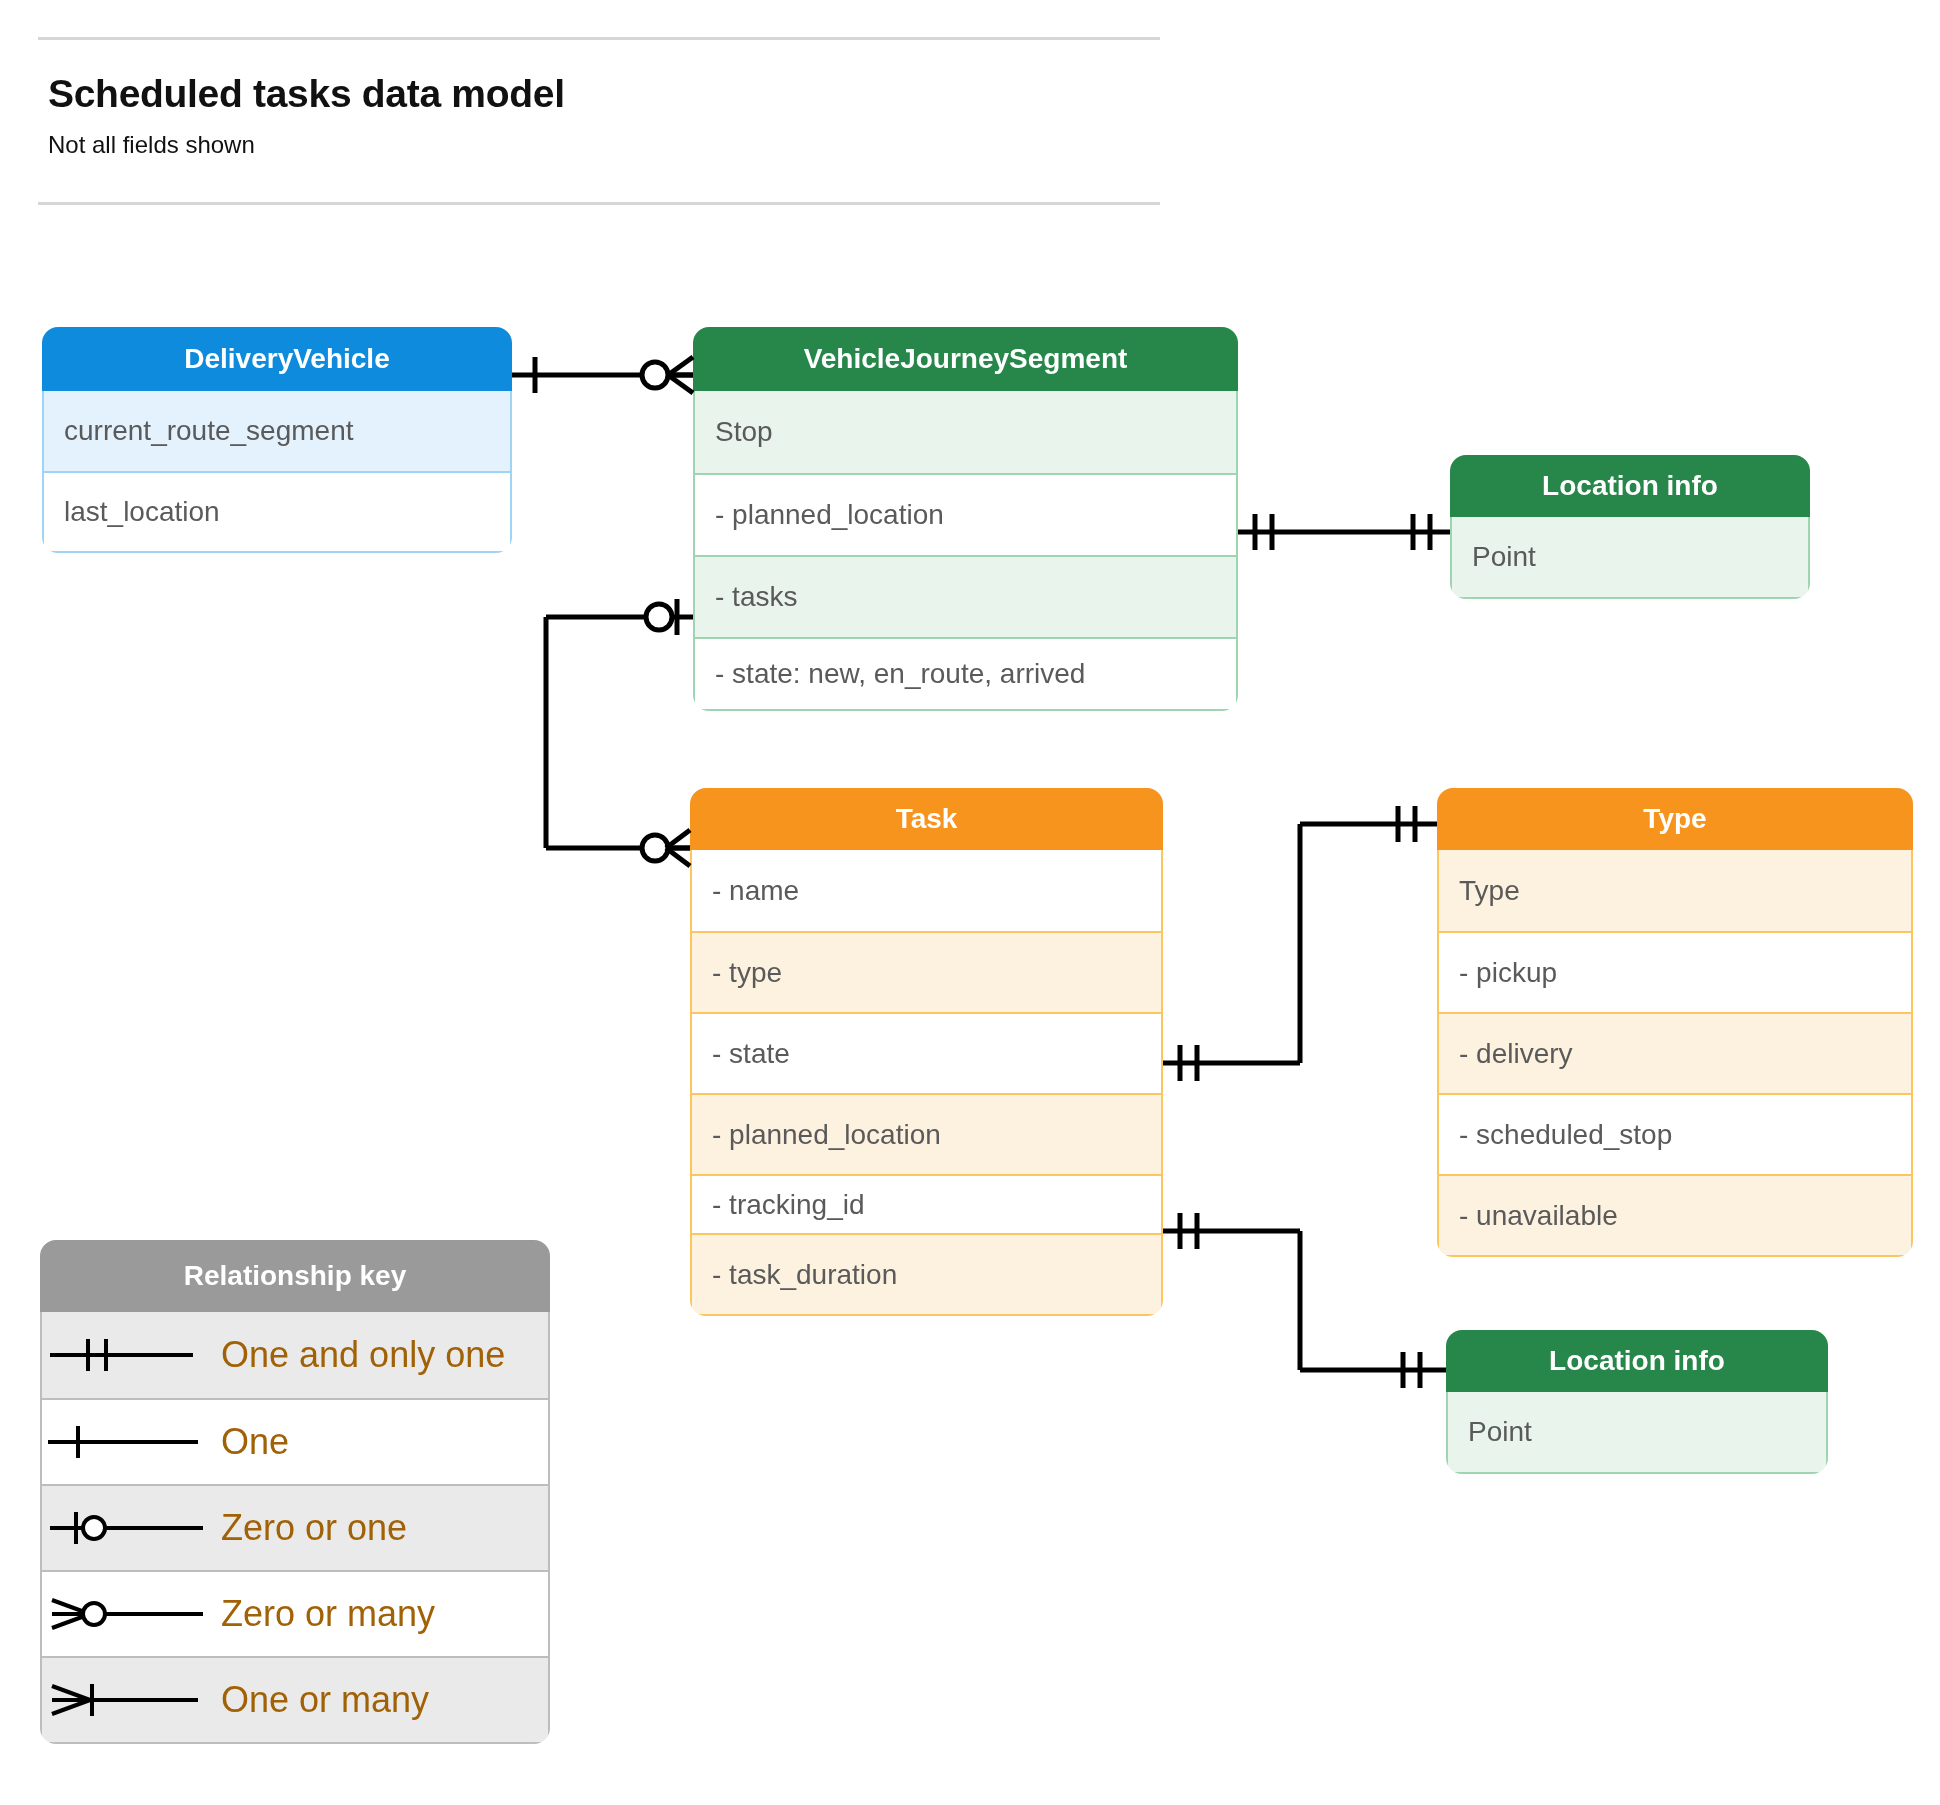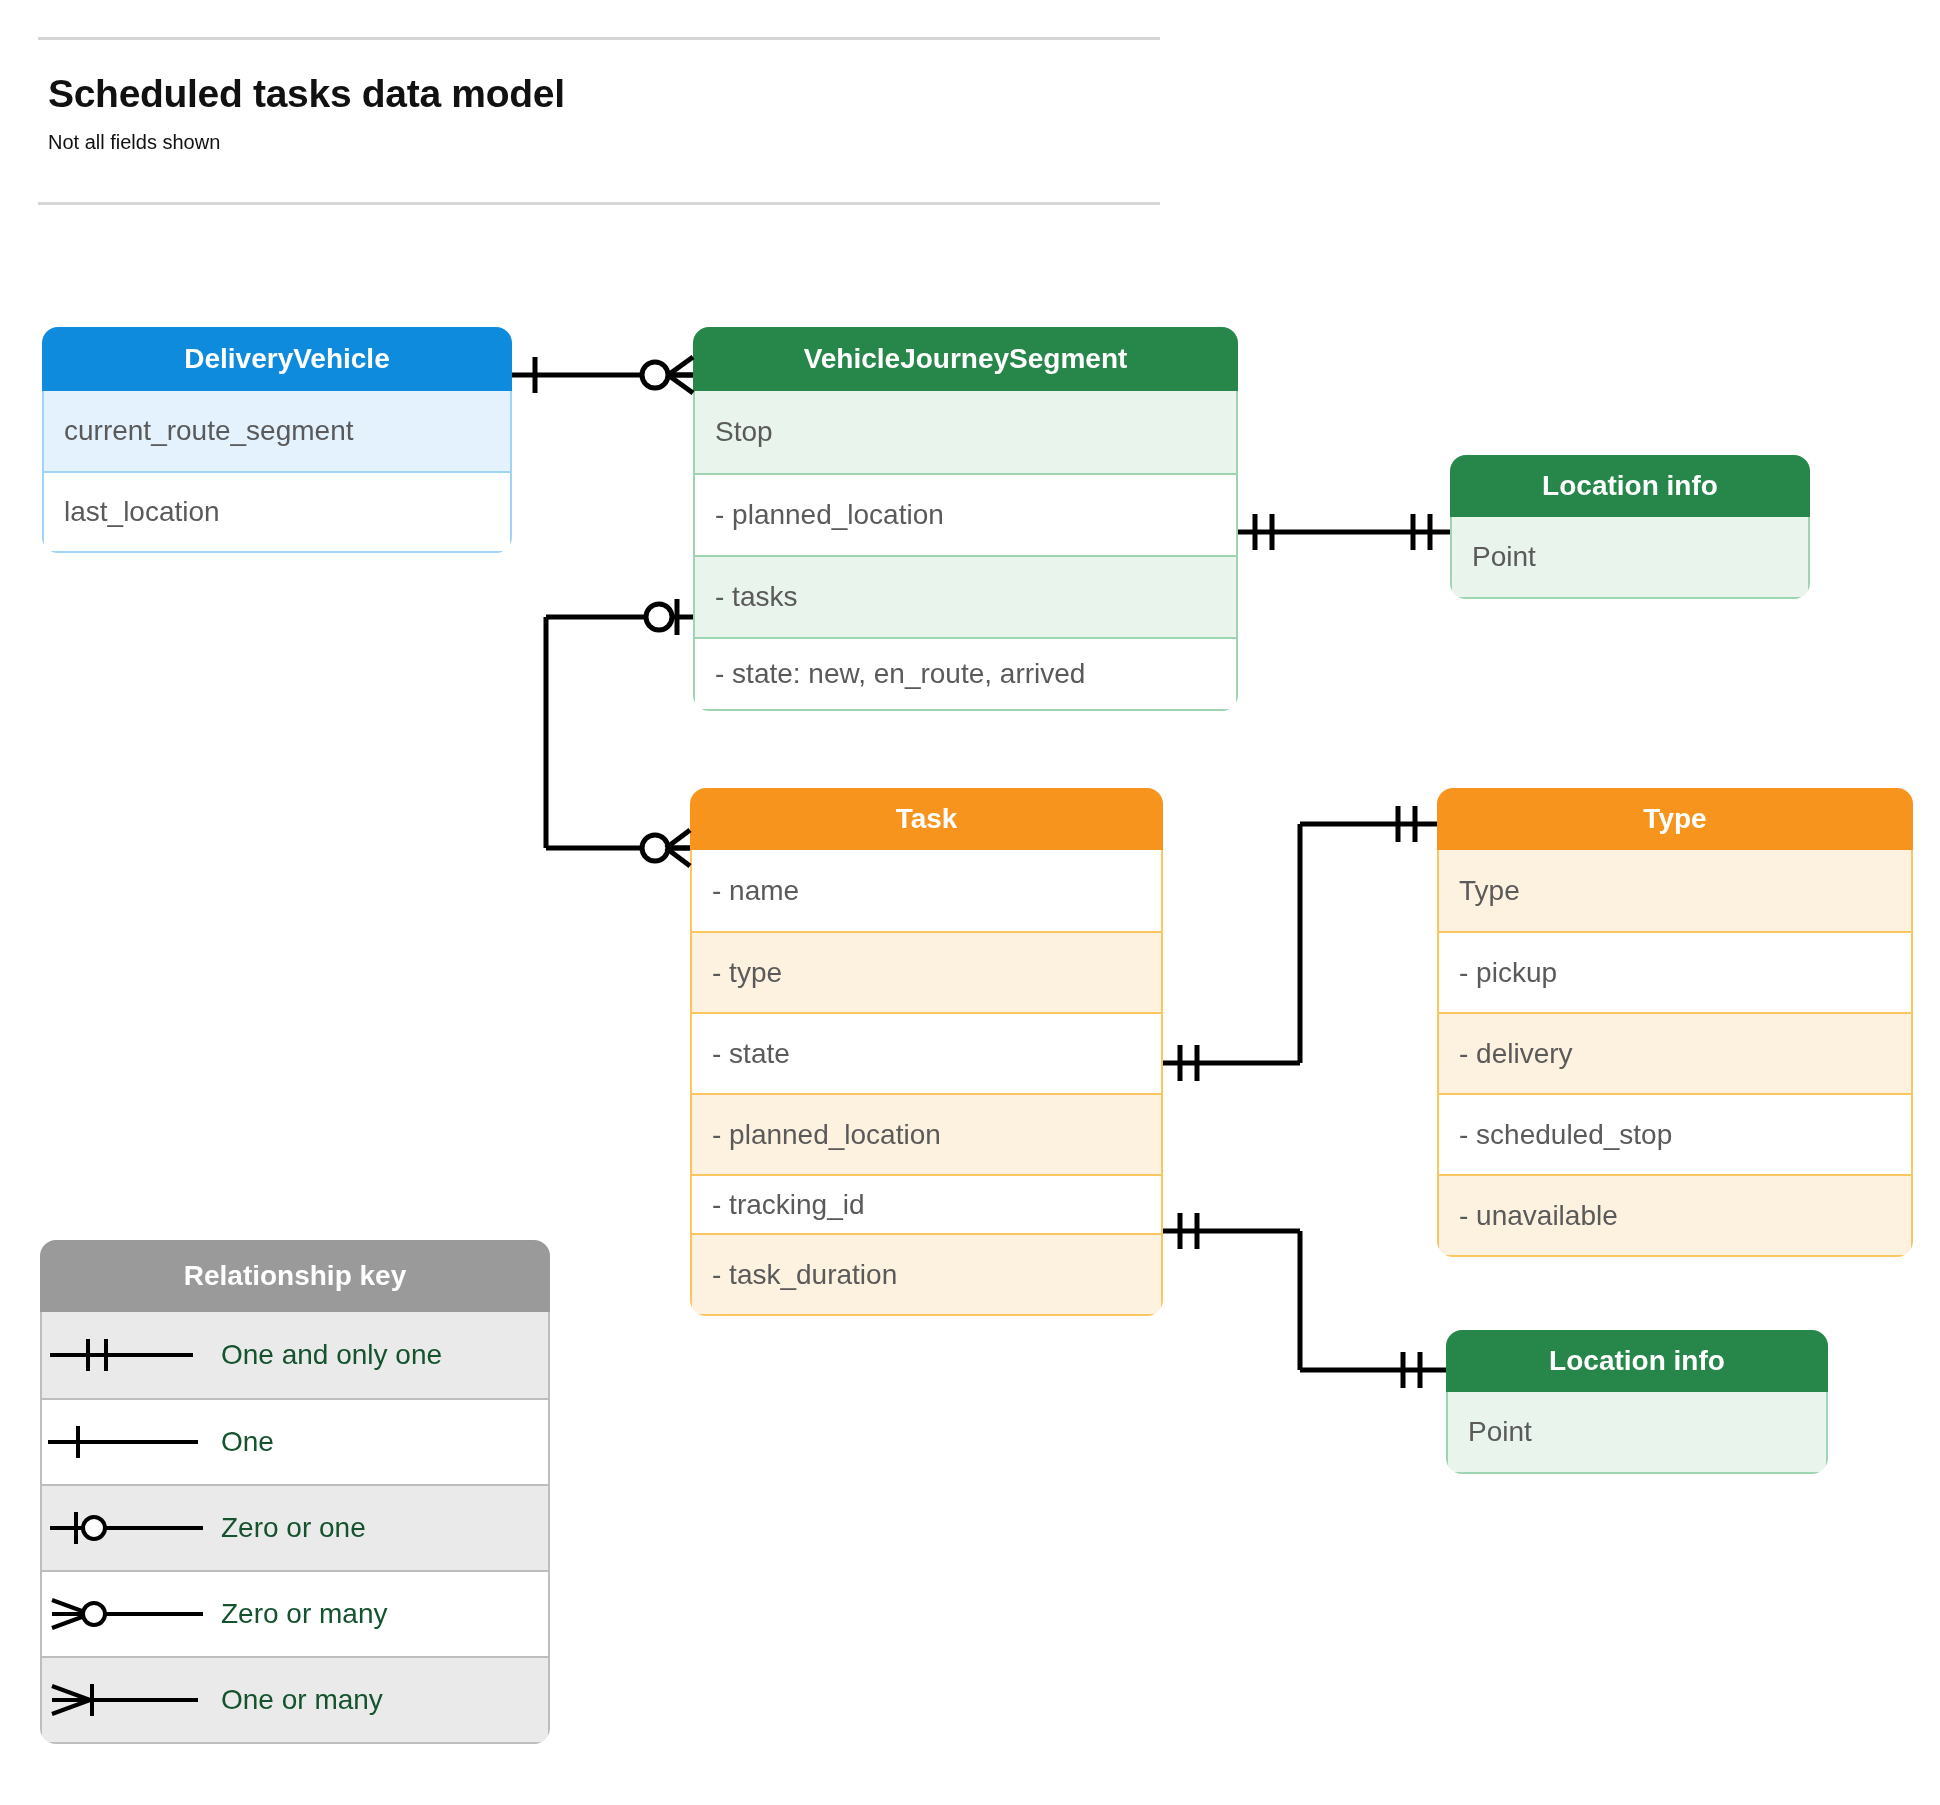--- a/index.html
+++ b/index.html
@@ -35,21 +35,21 @@
     font-weight: bold;
     color: #111111;
     letter-spacing: -0.3px;
     white-space: nowrap;
     text-align: right;
   }
   #page-subtitle {
     position: absolute;
     left: 48px;
     top: 131px;
-    font-size: 20px;
+    font-size: 24px;
     font-weight: normal;
     color: #111111;
     white-space: nowrap;
   }
 
   
   .entity {
     position: absolute;
     border-radius: 16px;
     overflow: hidden;
@@ -100,22 +100,22 @@
   .e-orange .row  { border-color: #fbc55f; }
   .e-orange .row.alt { background: #fdf2e0; }
   .e-orange .row.plain { background: #ffffff; }
 
   
   .e-grey .hdr  { background: #9a9a9a; }
   .e-grey .rows { border-color: #bdbdbd; }
 
   
   .legend-row {
-    font-size: 28px;
-    color: #14532d;
+    font-size: 36px;
+    color: #a16207;
     display: flex;
     align-items: center;
     border-top: 2px solid #bdbdbd;
     white-space: nowrap;
   }
   .legend-row:first-child { border-top: none; }
   .legend-sym {
     width: 175px;
     flex: 0 0 175px;
     display: flex;

